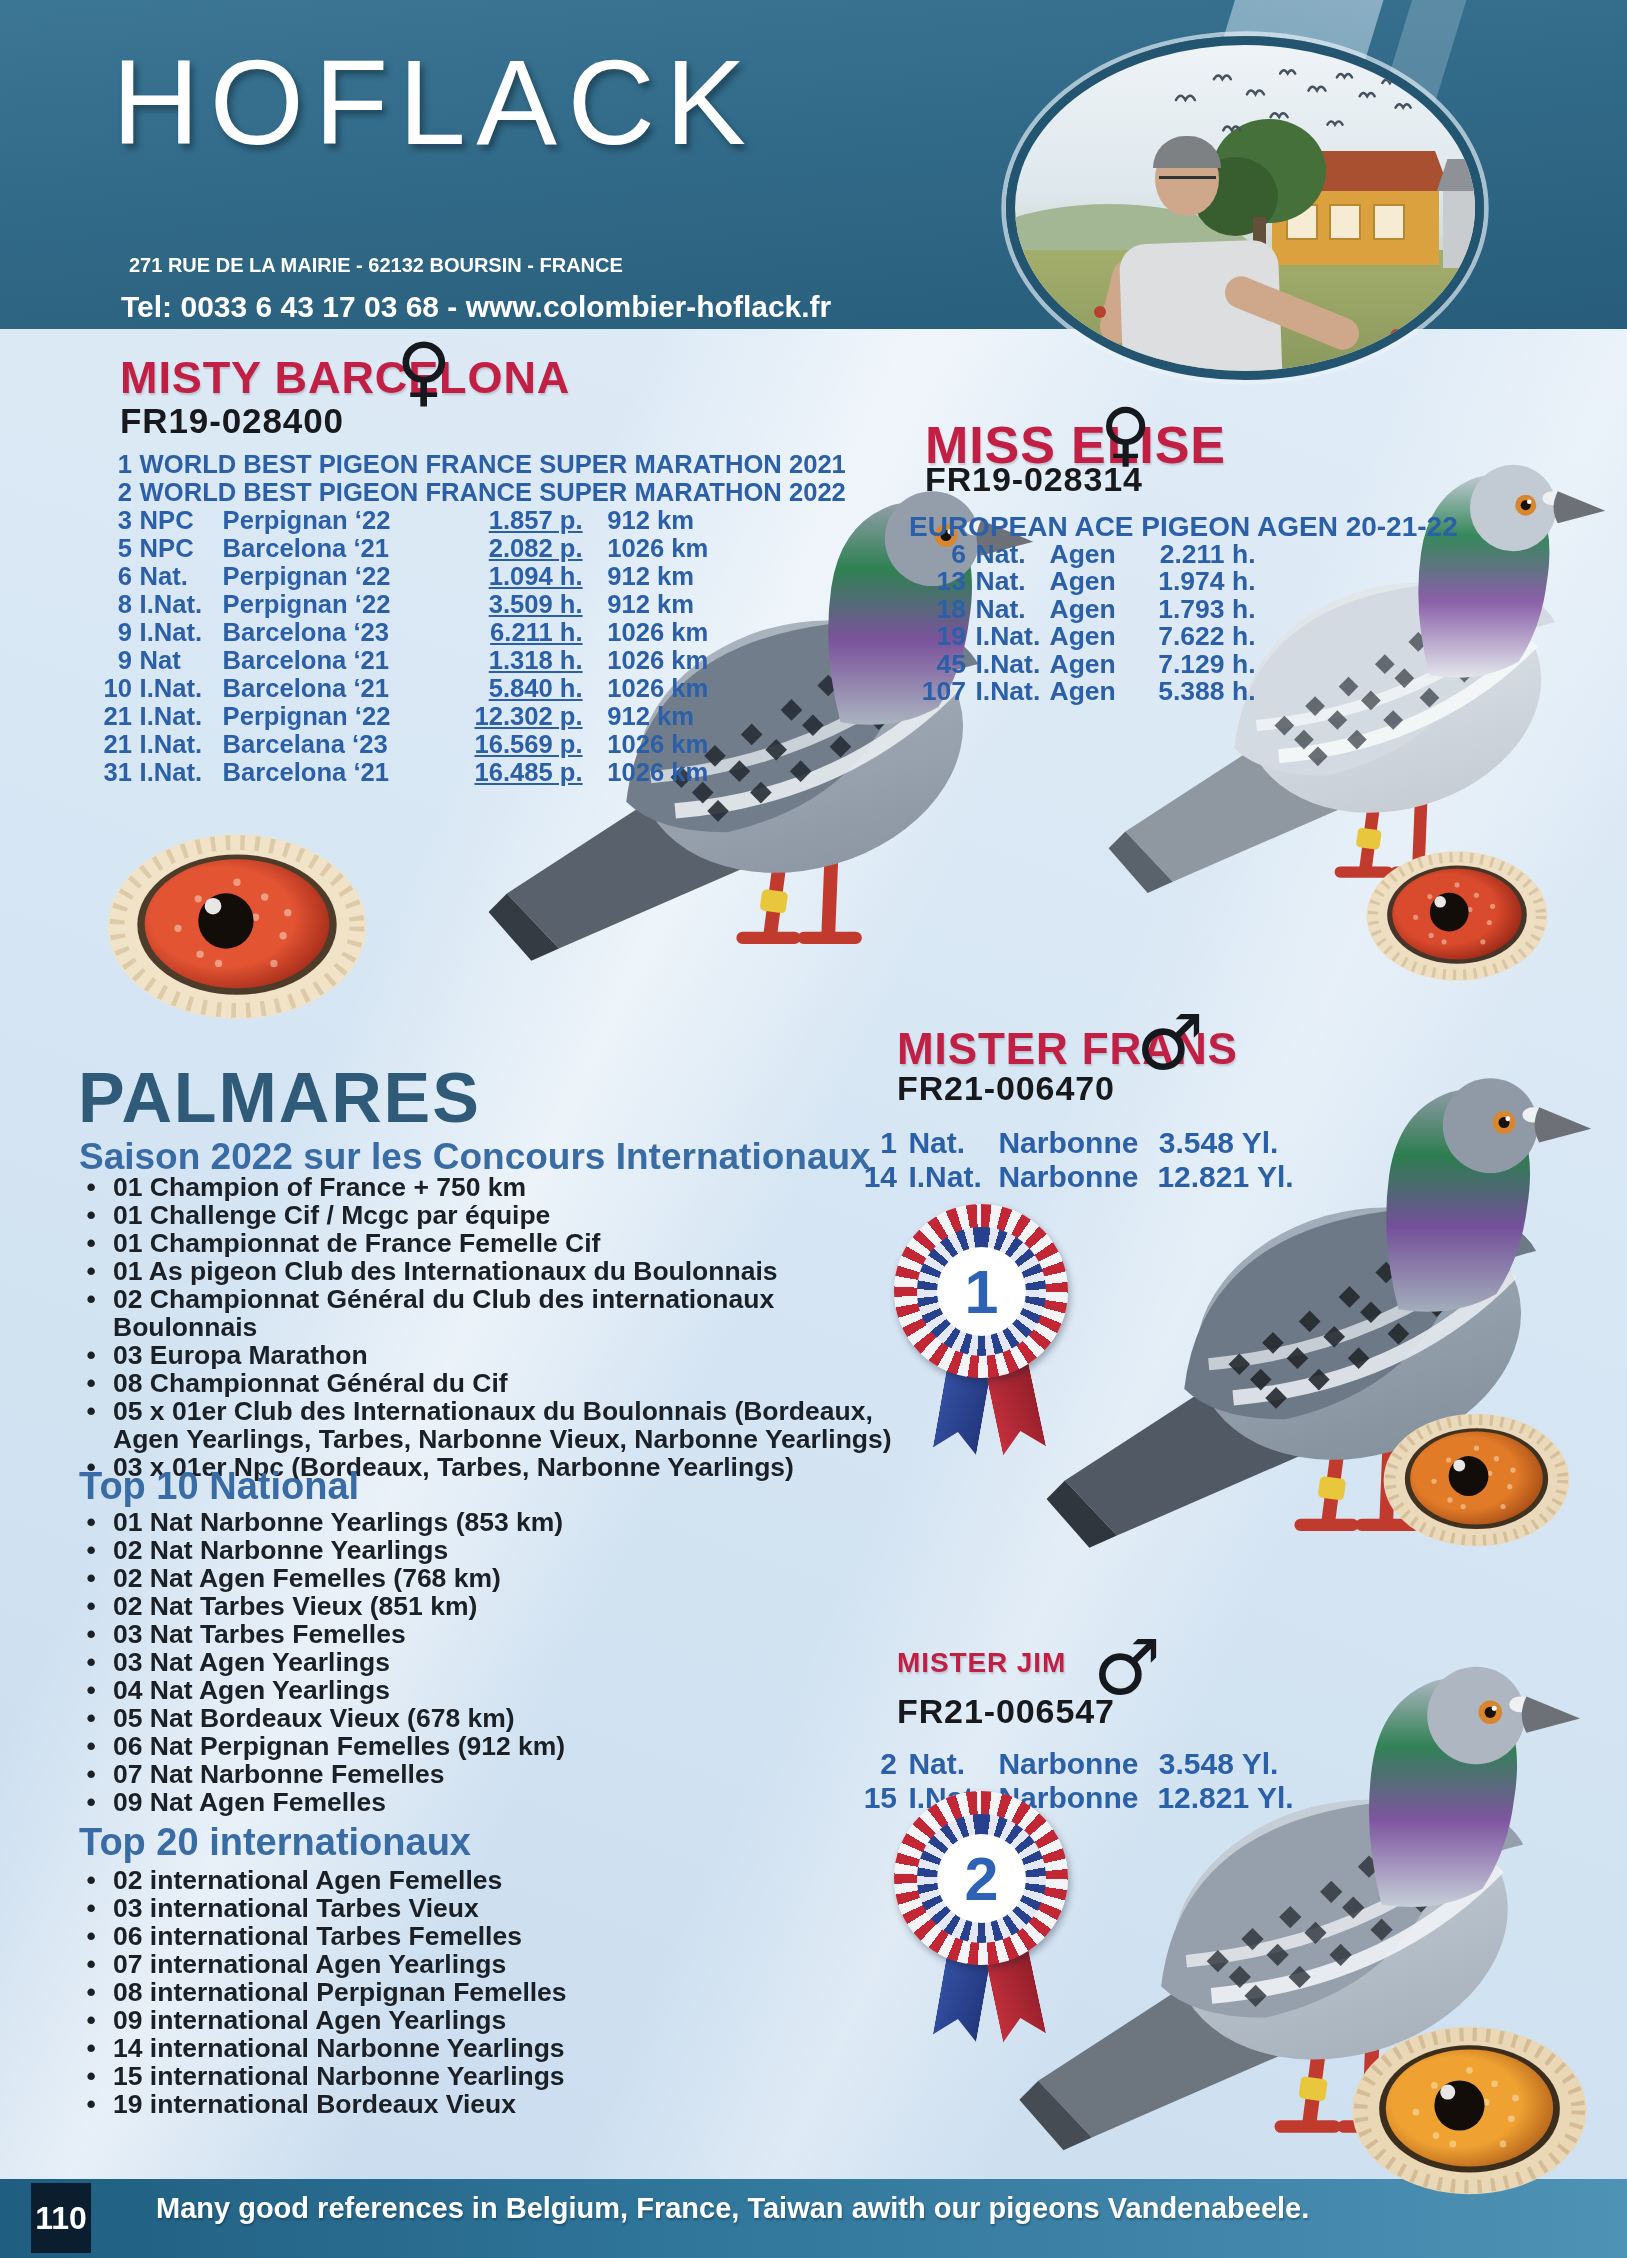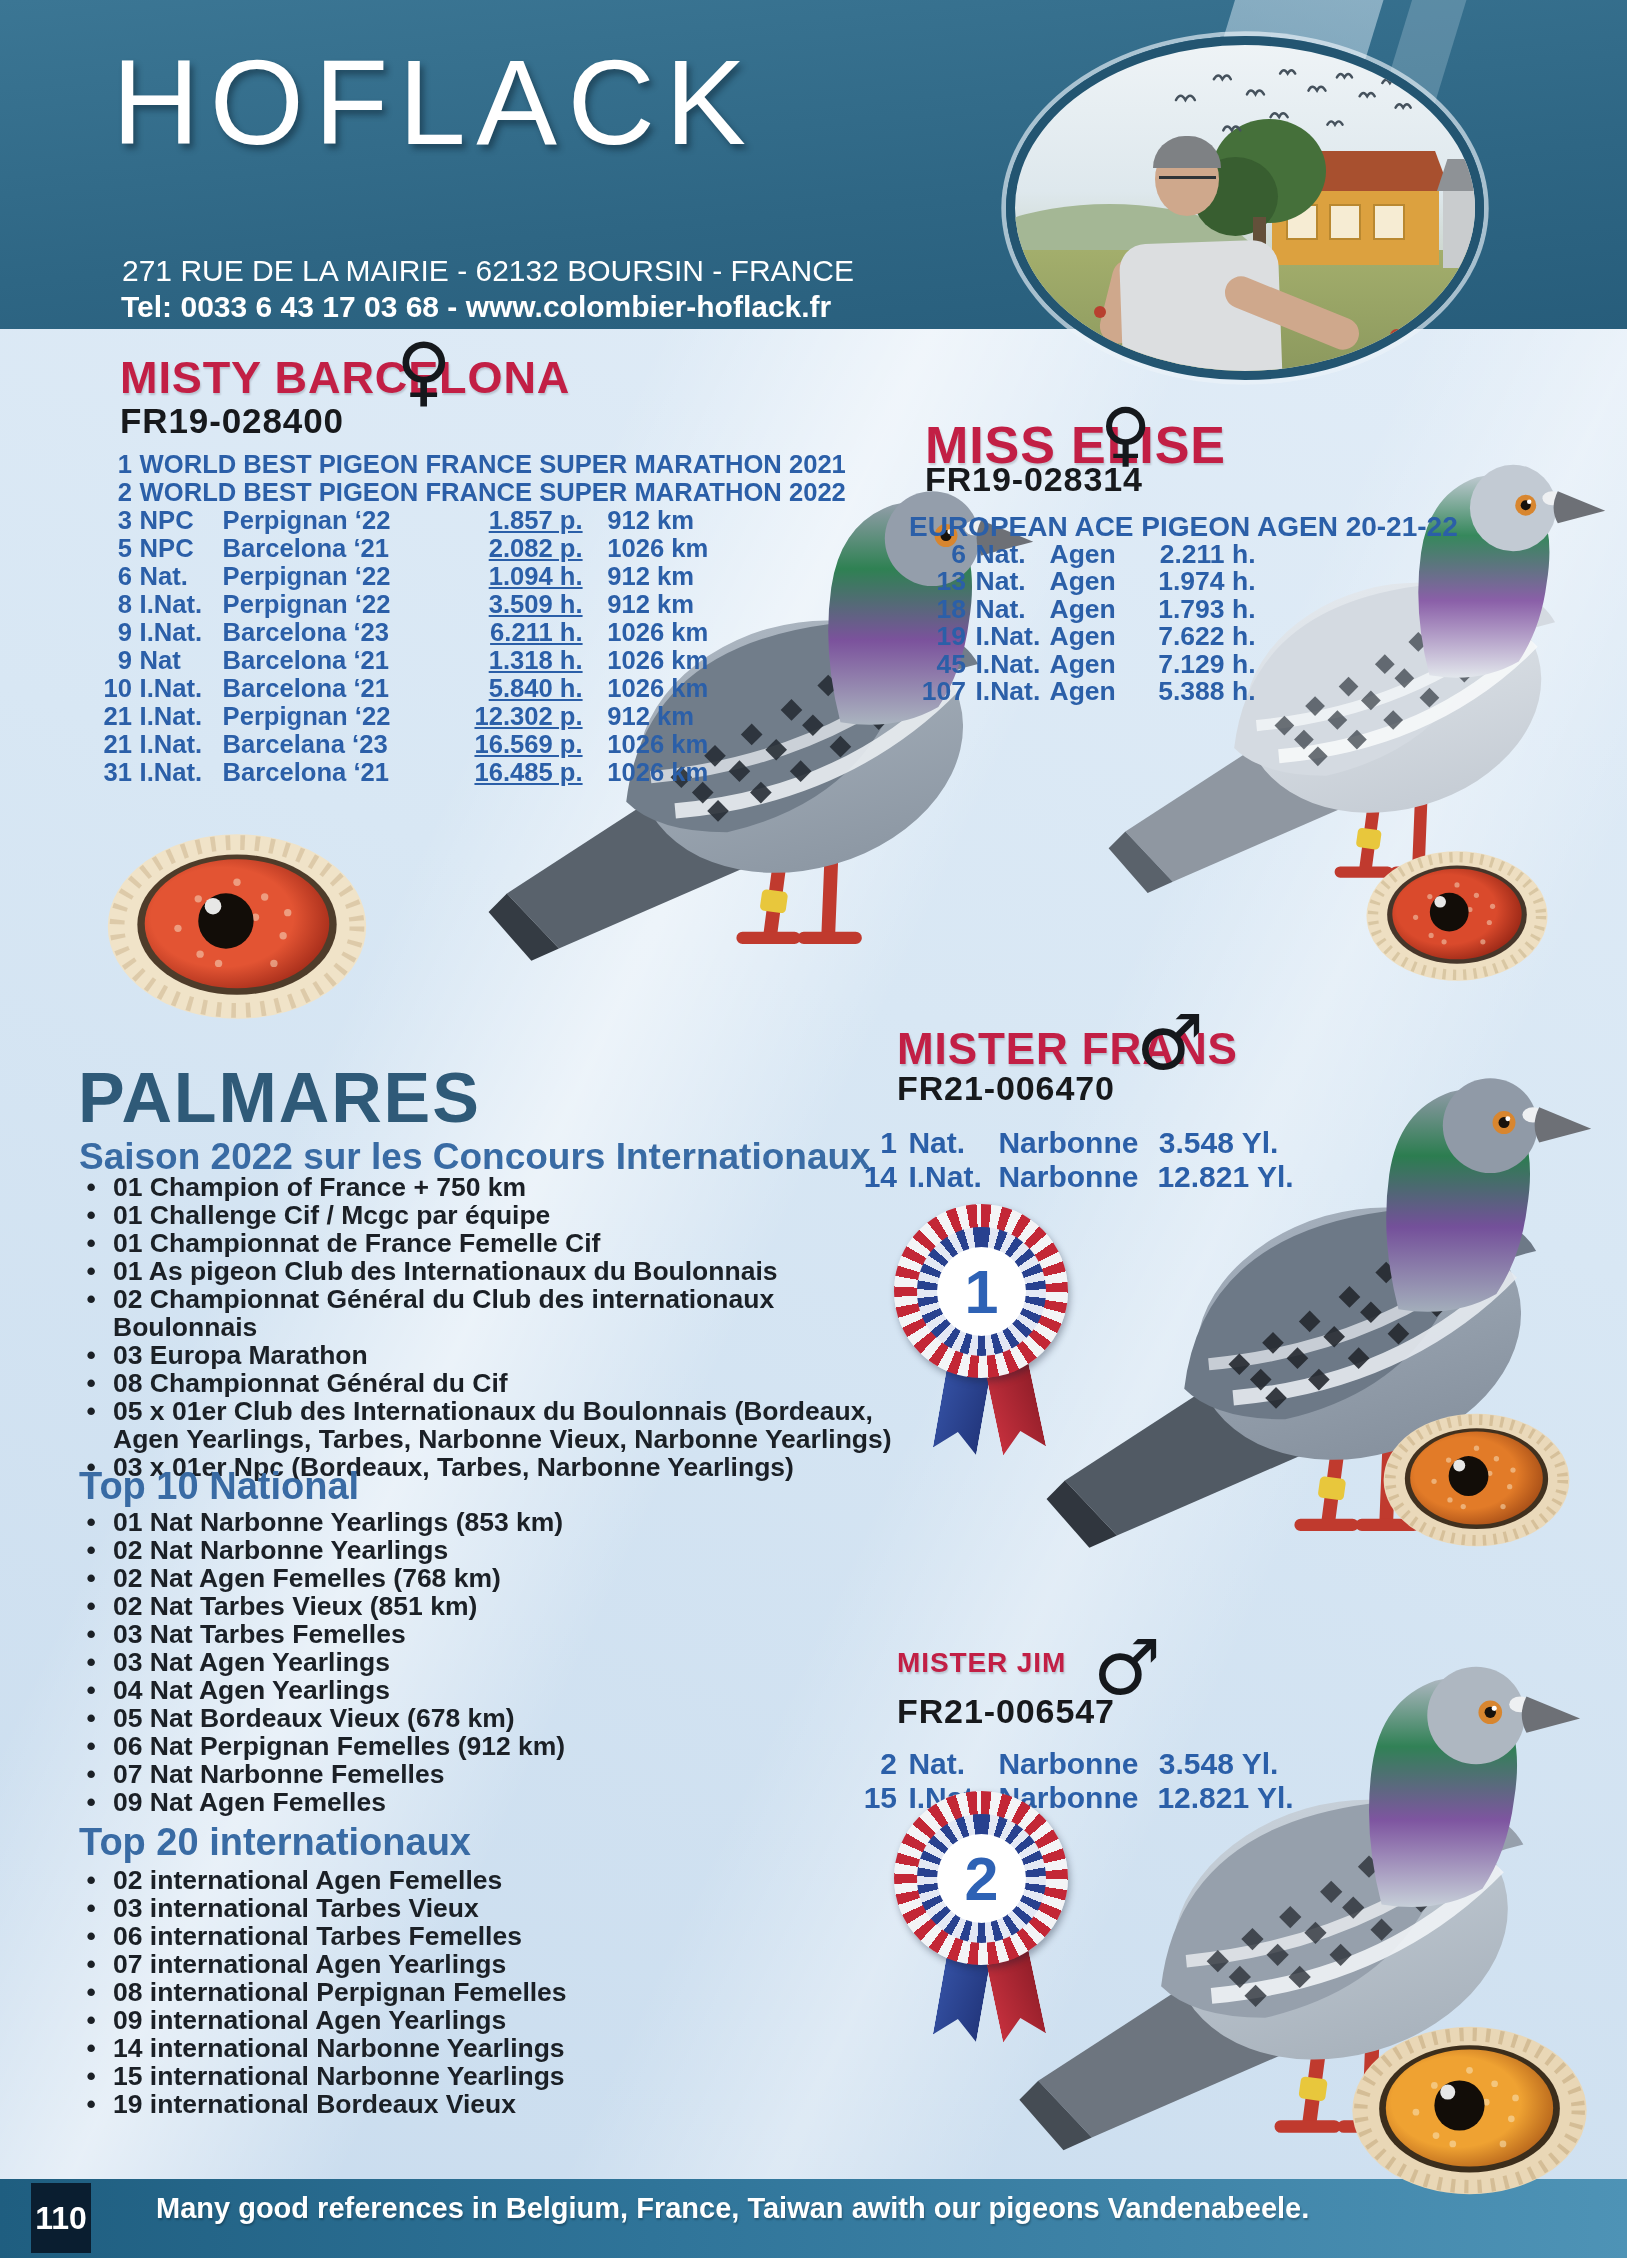--- a/index.html
+++ b/index.html
@@ -13,21 +13,21 @@
   .header{position:absolute;left:0;top:0;width:1628px;height:329px;overflow:hidden;z-index:1;
     background:linear-gradient(175deg,#3b7694 0%,#2e6684 60%,#275d7b 100%);}
   .header .stripe{position:absolute;top:-114px;left:1169px;width:142px;height:681px;
     transform:rotate(17deg);background:linear-gradient(180deg,rgba(206,226,239,.6),rgba(206,226,239,.22));}
   .header .stripe2{position:absolute;top:-114px;left:1344px;width:52px;height:681px;
     transform:rotate(17deg);background:rgba(206,226,239,.25);}
   .brand1{position:absolute;left:112px;top:32px;font-size:121px;font-weight:400;color:#fff;
     letter-spacing:10.4px;text-shadow:3.8px 4.7px 6.6px rgba(8,28,42,.45);z-index:2;}
   .brand2{position:absolute;left:471px;top:150px;font-size:106px;font-weight:400;color:#fff;
     letter-spacing:12.3px;text-shadow:3.8px 4.7px 6.6px rgba(8,28,42,.45);z-index:2;}
-  .addr1{position:absolute;left:122px;top:254px;font-size:30px;font-weight:400;color:#fff;z-index:2;}
+  .addr1{position:absolute;left:129px;top:254px;font-size:20px;font-weight:700;color:#fff;z-index:2;}
   .addr2{position:absolute;left:121px;top:290px;font-size:30px;font-weight:700;color:#fff;z-index:2;}
   
   .oval{position:absolute;left:1006px;top:36px;width:460px;height:326px;border-radius:50%;
     border:9.5px solid #235571;overflow:hidden;z-index:3;box-shadow:0 0 0 4.7px rgba(235,243,249,.65);
     background:linear-gradient(180deg,#eef3f6 0%,#dee8ed 45%,#cfd9d2 62%,#cfd9d2 62%);}
   .oval .hill{position:absolute;left:-57px;top:159px;width:303px;height:123px;border-radius:50%;background:#a4b795;}
   .oval .grass{position:absolute;left:0;bottom:0;width:100%;height:121px;background:linear-gradient(#a3ae6c,#8c995e);}
   .oval .house{position:absolute;left:257px;top:142px;width:167px;height:78px;background:#dca13f;}
   .oval .roof{position:absolute;left:248px;top:106px;width:187px;height:40px;background:#a8502f;
     clip-path:polygon(0 100%,8% 0,92% 0,100% 100%);}

